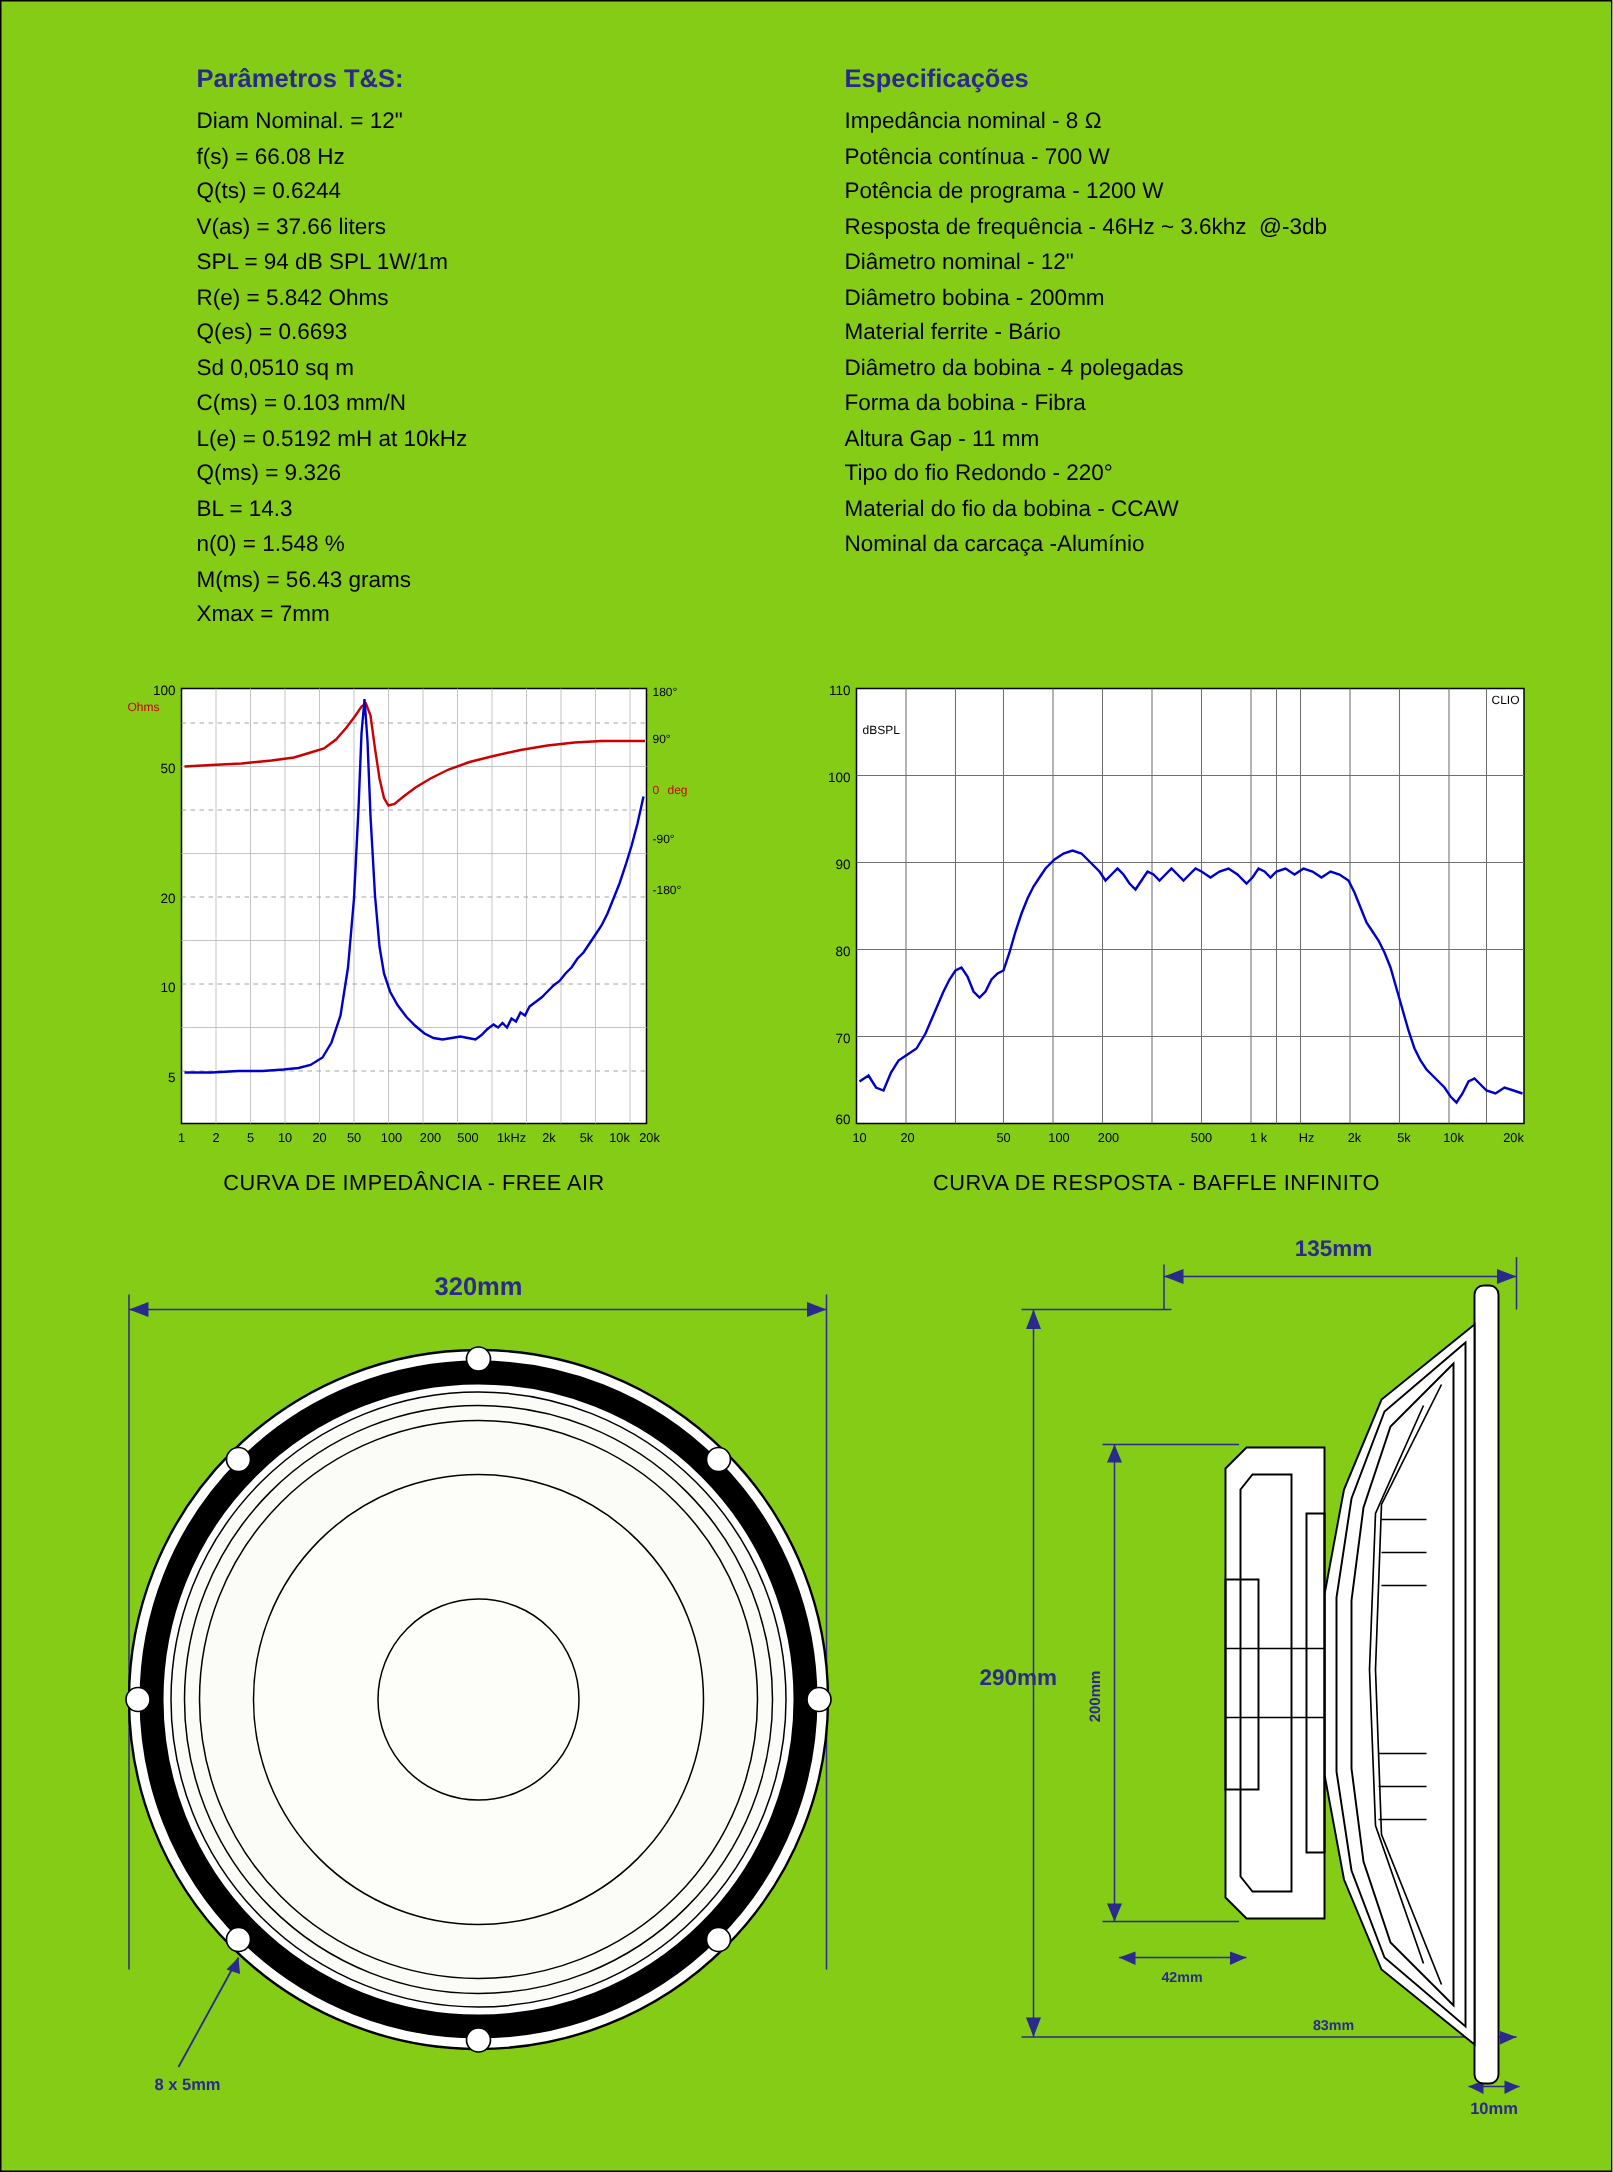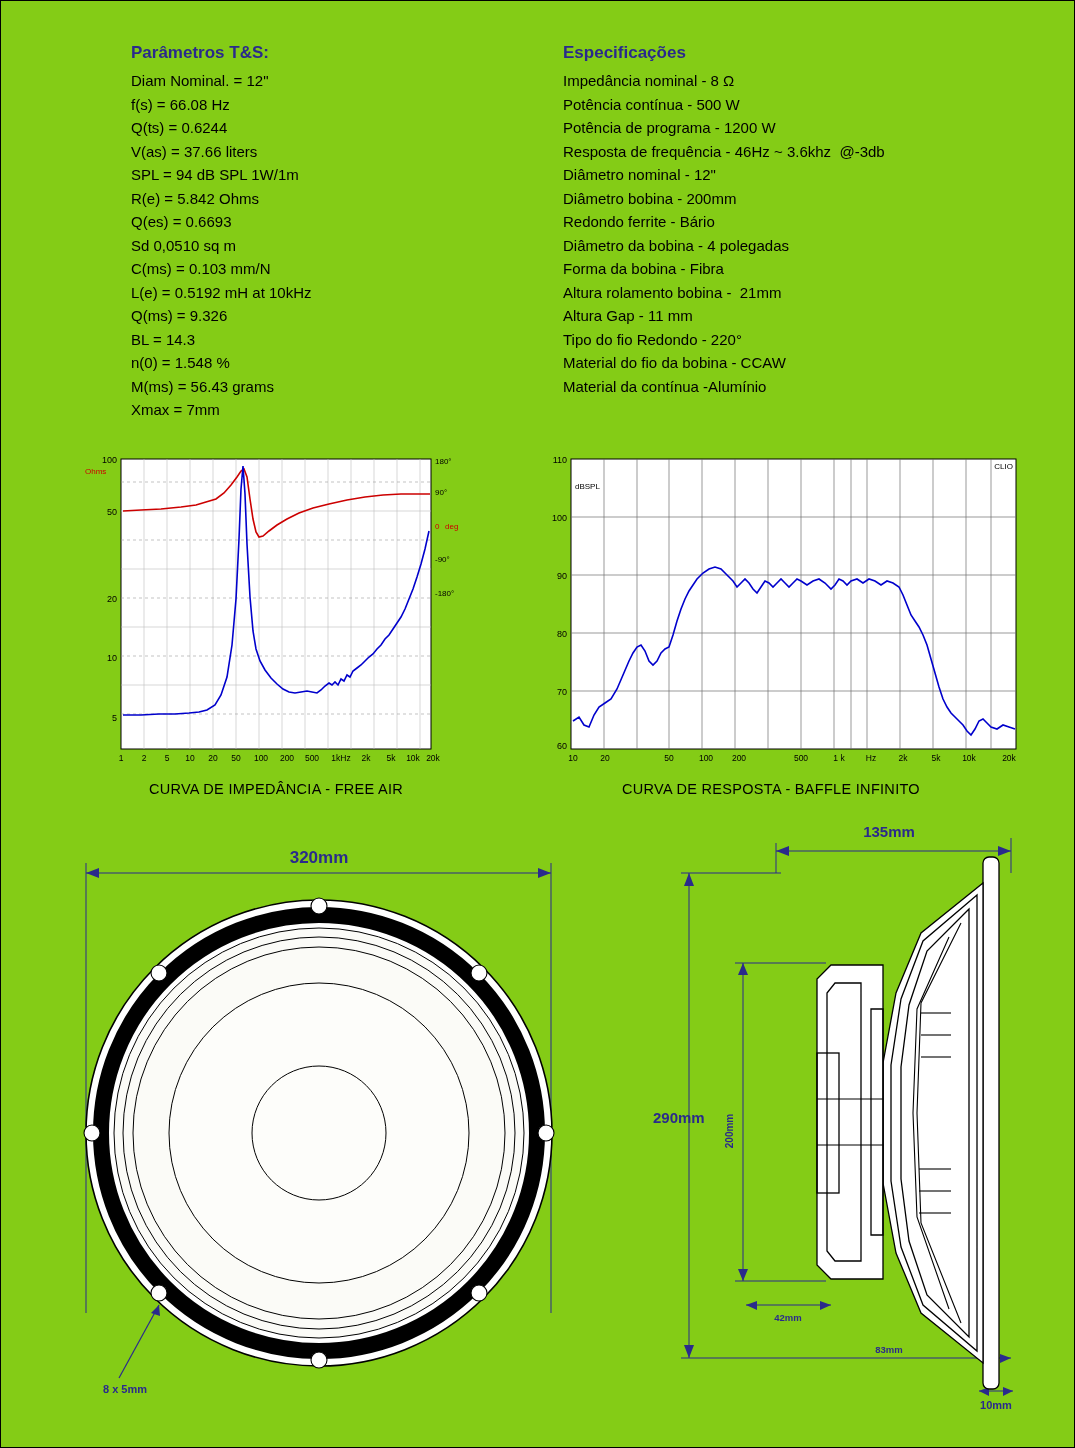--- a/index.html
+++ b/index.html
@@ -78,33 +78,32 @@
     <div class="spec-line">Q(ms) = 9.326</div>
     <div class="spec-line">BL = 14.3</div>
     <div class="spec-line">n(0) = 1.548 %</div>
     <div class="spec-line">M(ms) = 56.43 grams</div>
     <div class="spec-line">Xmax = 7mm</div>
   </div>
 
   <div class="spec-col" id="spec-block">
     <div class="spec-title">Especificações</div>
     <div class="spec-line">Impedância nominal - 8 Ω</div>
-    <div class="spec-line">Potência contínua - 500 W</div>
+    <div class="spec-line">Potência contínua - 700 W</div>
     <div class="spec-line">Potência de programa - 1200 W</div>
     <div class="spec-line">Resposta de frequência - 46Hz ~ 3.6khz  @-3db</div>
     <div class="spec-line">Diâmetro nominal - 12"</div>
     <div class="spec-line">Diâmetro bobina - 200mm</div>
-    <div class="spec-line">Redondo ferrite - Bário</div>
+    <div class="spec-line">Material ferrite - Bário</div>
     <div class="spec-line">Diâmetro da bobina - 4 polegadas</div>
     <div class="spec-line">Forma da bobina - Fibra</div>
-    <div class="spec-line">Altura rolamento bobina -  21mm</div>
     <div class="spec-line">Altura Gap - 11 mm</div>
     <div class="spec-line">Tipo do fio Redondo - 220°</div>
     <div class="spec-line">Material do fio da bobina - CCAW</div>
-    <div class="spec-line">Material da contínua -Alumínio</div>
+    <div class="spec-line">Nominal da carcaça -Alumínio</div>
   </div>
 
   <div class="chart-wrap" id="imp-chart">
     <svg width="470" height="315" viewBox="0 0 470 315">
 
       <rect x="80" y="10" width="310" height="290" fill="#ffffff" stroke="#000000" stroke-width="1"></rect>
 
       <g stroke="#bdbdbd" stroke-width="0.6" fill="none">
         <line x1="103" y1="10" x2="103" y2="300"></line>
         <line x1="126" y1="10" x2="126" y2="300"></line>

